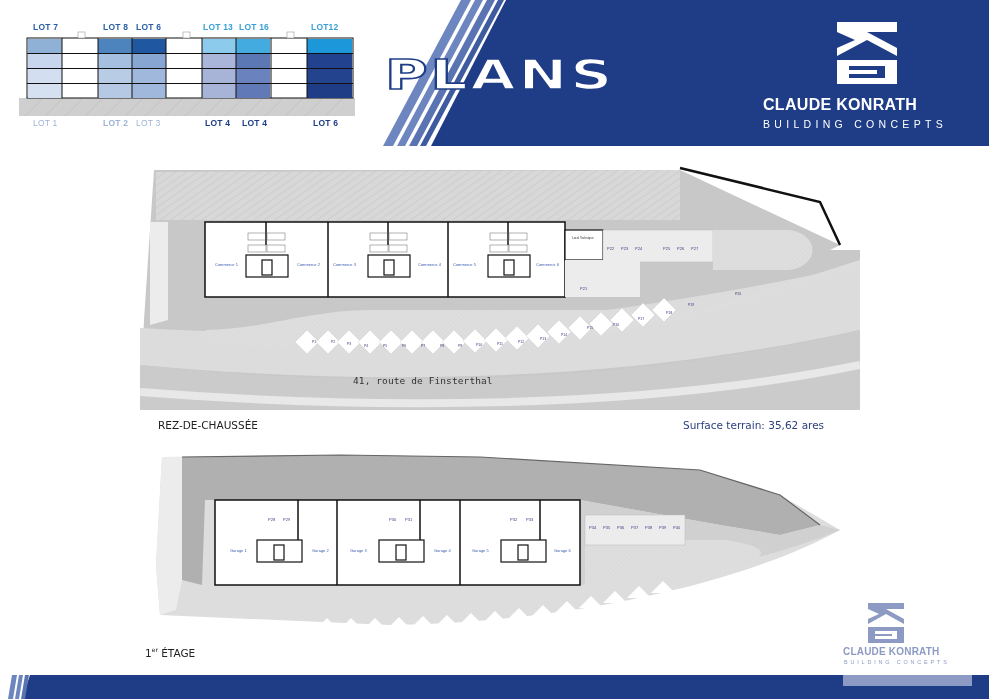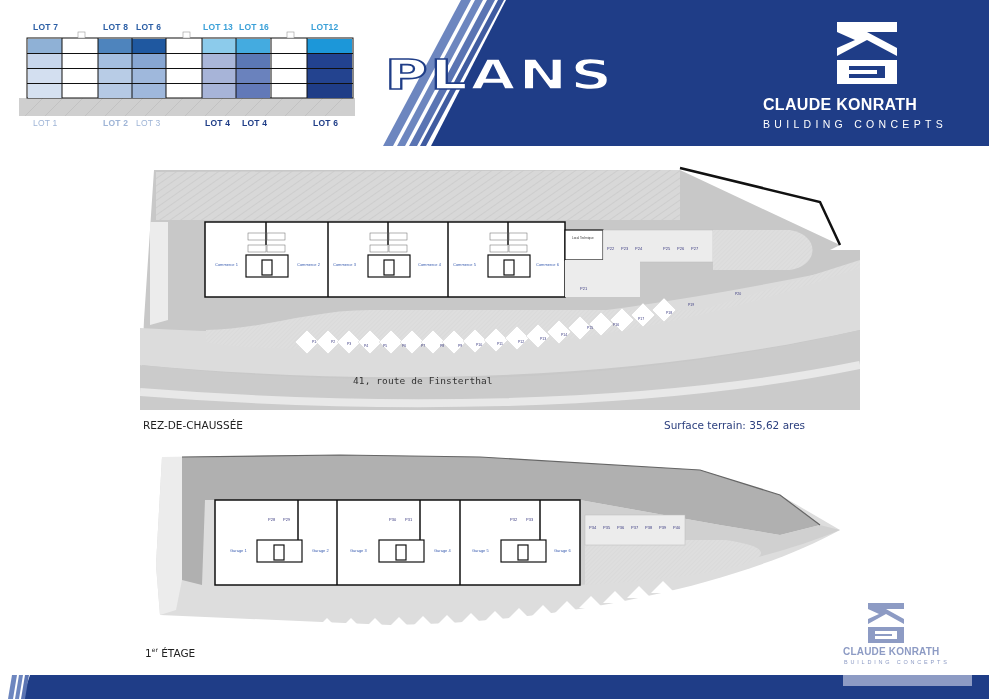--- a/index.html
+++ b/index.html
@@ -260,22 +260,22 @@
   <span class="tiny" style="position:absolute;left:421px;top:173px;font-size:3.5px;color:#3a3a80">P14</span>
   <span class="tiny" style="position:absolute;left:447px;top:166px;font-size:3.5px;color:#3a3a80">P15</span>
   <span class="tiny" style="position:absolute;left:473px;top:163px;font-size:3.5px;color:#3a3a80">P16</span>
   <span class="tiny" style="position:absolute;left:498px;top:157px;font-size:3.5px;color:#3a3a80">P17</span>
   <span class="tiny" style="position:absolute;left:526px;top:151px;font-size:3.5px;color:#3a3a80">P18</span>
   <span class="tiny" style="position:absolute;left:548px;top:143px;font-size:3.5px;color:#3a3a80">P19</span>
   <span class="tiny" style="position:absolute;left:595px;top:132px;font-size:3.5px;color:#3a3a80">P20</span>
 </div>
 
 <div class="address">41, route de Finsterthal</div>
-<div class="caption" style="left:143px;top:419px">REZ-DE-CHAUSSÉE</div>
-<div class="surface" style="left:664px;top:419px">Surface terrain: 35,62 ares</div>
+<div class="caption" style="left:158px;top:419px">REZ-DE-CHAUSSÉE</div>
+<div class="surface" style="left:683px;top:419px">Surface terrain: 35,62 ares</div>
 
 <div class="plan" style="left:140px;top:445px">
   <svg width="720" height="200">
     <defs>
       <pattern id="fine2" width="3" height="3" patternUnits="userSpaceOnUse" patternTransform="rotate(45)">
         <rect width="3" height="3" fill="#dedede"></rect>
         <line x1="0" y1="0" x2="0" y2="3" stroke="#cfcfcf" stroke-width="0.6"></line>
       </pattern>
     </defs>
 

